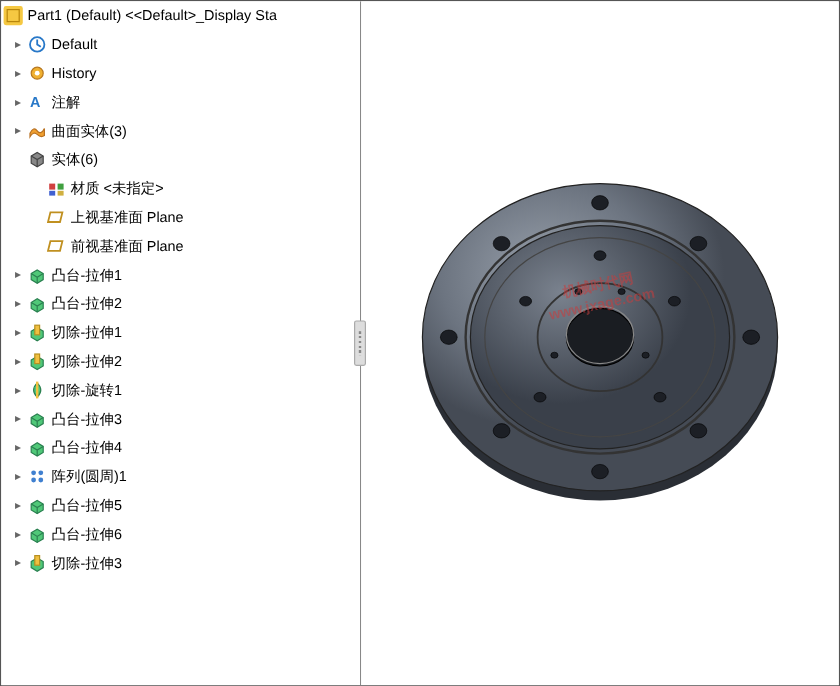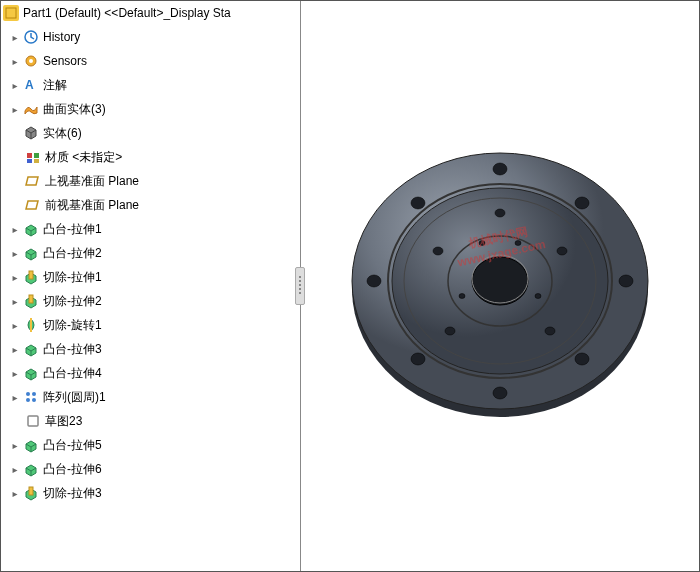--- a/index.html
+++ b/index.html
@@ -8,21 +8,21 @@
 .tree-panel{width:300px;height:100%;border-right:1px solid #888;overflow-y:auto;overflow-x:hidden;background:#fff;position:relative;}
 .tree-panel::-webkit-scrollbar{width:16px;}
 .tree-panel::-webkit-scrollbar-track{background:#f0f0f0;}
 .tree-panel::-webkit-scrollbar-thumb{background:#c0c0c0;border:1px solid #a0a0a0;}
 .tree-panel::-webkit-scrollbar-button{background:#e0e0e0;border:1px solid #a0a0a0;height:16px;}
 .tree-item{display:flex;align-items:center;height:24px;padding-left:4px;cursor:pointer;white-space:nowrap;}
 .expand{width:12px;height:12px;display:inline-flex;align-items:center;justify-content:center;color:#666;font-size:10px;margin-right:2px;}
 .icon{width:16px;height:16px;display:inline-flex;align-items:center;justify-content:center;margin-right:4px;flex-shrink:0;}
 .indent-0{padding-left:2px;}
 .indent-1{padding-left:8px;}
-.indent-2{padding-left:10px;}
+.indent-2{padding-left:24px;}
 .label{color:#000;}
 .viewport{flex:1;background:#fff;position:relative;display:flex;align-items:center;justify-content:center;}
 .sash{position:absolute;left:294px;top:50%;transform:translateY(-50%);width:10px;height:38px;background:#ddd;border:1px solid #aaa;border-radius:2px;cursor:col-resize;display:flex;align-items:center;justify-content:center;}
 .sash::after{content:"";width:2px;height:20px;background:repeating-linear-gradient(#888,#888 2px,transparent 2px,transparent 4px);}
 .watermark{position:absolute;top:43%;left:50%;transform:translate(-50%,-50%) rotate(-12deg);color:rgba(200,60,60,0.55);font-size:22px;font-weight:bold;text-align:center;line-height:1.3;pointer-events:none;z-index:5;}
 .part{position:relative;z-index:1;}
 .ic-part{background:#f5c842;border-radius:2px;}
 </style>
 </head>
 <body>
@@ -39,31 +39,31 @@
   </div>
   <div id="tree-body">
         <div class="tree-item indent-1">
           <span class="expand">▸</span>
           <span class="icon">
             <svg width="16" height="16">
               <circle cx="8" cy="8" r="6" fill="none" stroke="#2878c8" stroke-width="1.5"></circle>
               <path d="M8 4v4l3 2" stroke="#2878c8" fill="none" stroke-width="1.5"></path>
             </svg>
           </span>
-          <span class="label">History</span>
+          <span class="label">Default</span>
         </div>
         <div class="tree-item indent-1">
           <span class="expand">▸</span>
           <span class="icon">
             <svg width="16" height="16">
               <circle cx="8" cy="8" r="5" fill="#f0b030" stroke="#b87820"></circle>
               <circle cx="8" cy="8" r="2" fill="#fff"></circle>
             </svg>
           </span>
-          <span class="label">Sensors</span>
+          <span class="label">History</span>
         </div>
         <div class="tree-item indent-1">
           <span class="expand">▸</span>
           <span class="icon">
             <svg width="16" height="16">
               <text x="2" y="12" font-size="13" font-weight="bold" fill="#2878c8">A</text>
             </svg>
           </span>
           <span class="label">注解</span>
         </div>
@@ -190,29 +190,20 @@
           <span class="expand">▸</span>
           <span class="icon">
             <svg width="16" height="16">
               <circle cx="5" cy="5" r="2" fill="#4080d0"></circle>
               <circle cx="11" cy="5" r="2" fill="#4080d0"></circle>
               <circle cx="5" cy="11" r="2" fill="#4080d0"></circle>
               <circle cx="11" cy="11" r="2" fill="#4080d0"></circle>
             </svg>
           </span>
           <span class="label">阵列(圆周)1</span>
-        </div>
-        <div class="tree-item indent-2">
-          <span class="expand"></span>
-          <span class="icon">
-            <svg width="16" height="16">
-              <rect x="3" y="3" width="10" height="10" fill="none" stroke="#888" stroke-width="1.5" rx="1"></rect>
-            </svg>
-          </span>
-          <span class="label">草图23</span>
         </div>
         <div class="tree-item indent-1">
           <span class="expand">▸</span>
           <span class="icon">
             <svg width="16" height="16">
               <path d="M3 7 L8 4 L13 7 L13 12 L8 15 L3 12 Z" fill="#50c878" stroke="#2a8050"></path>
               <path d="M3 7 L8 10 L13 7 M8 10 L8 15" stroke="#2a8050" fill="none"></path>
             </svg>
           </span>
           <span class="label">凸台-拉伸5</span>

